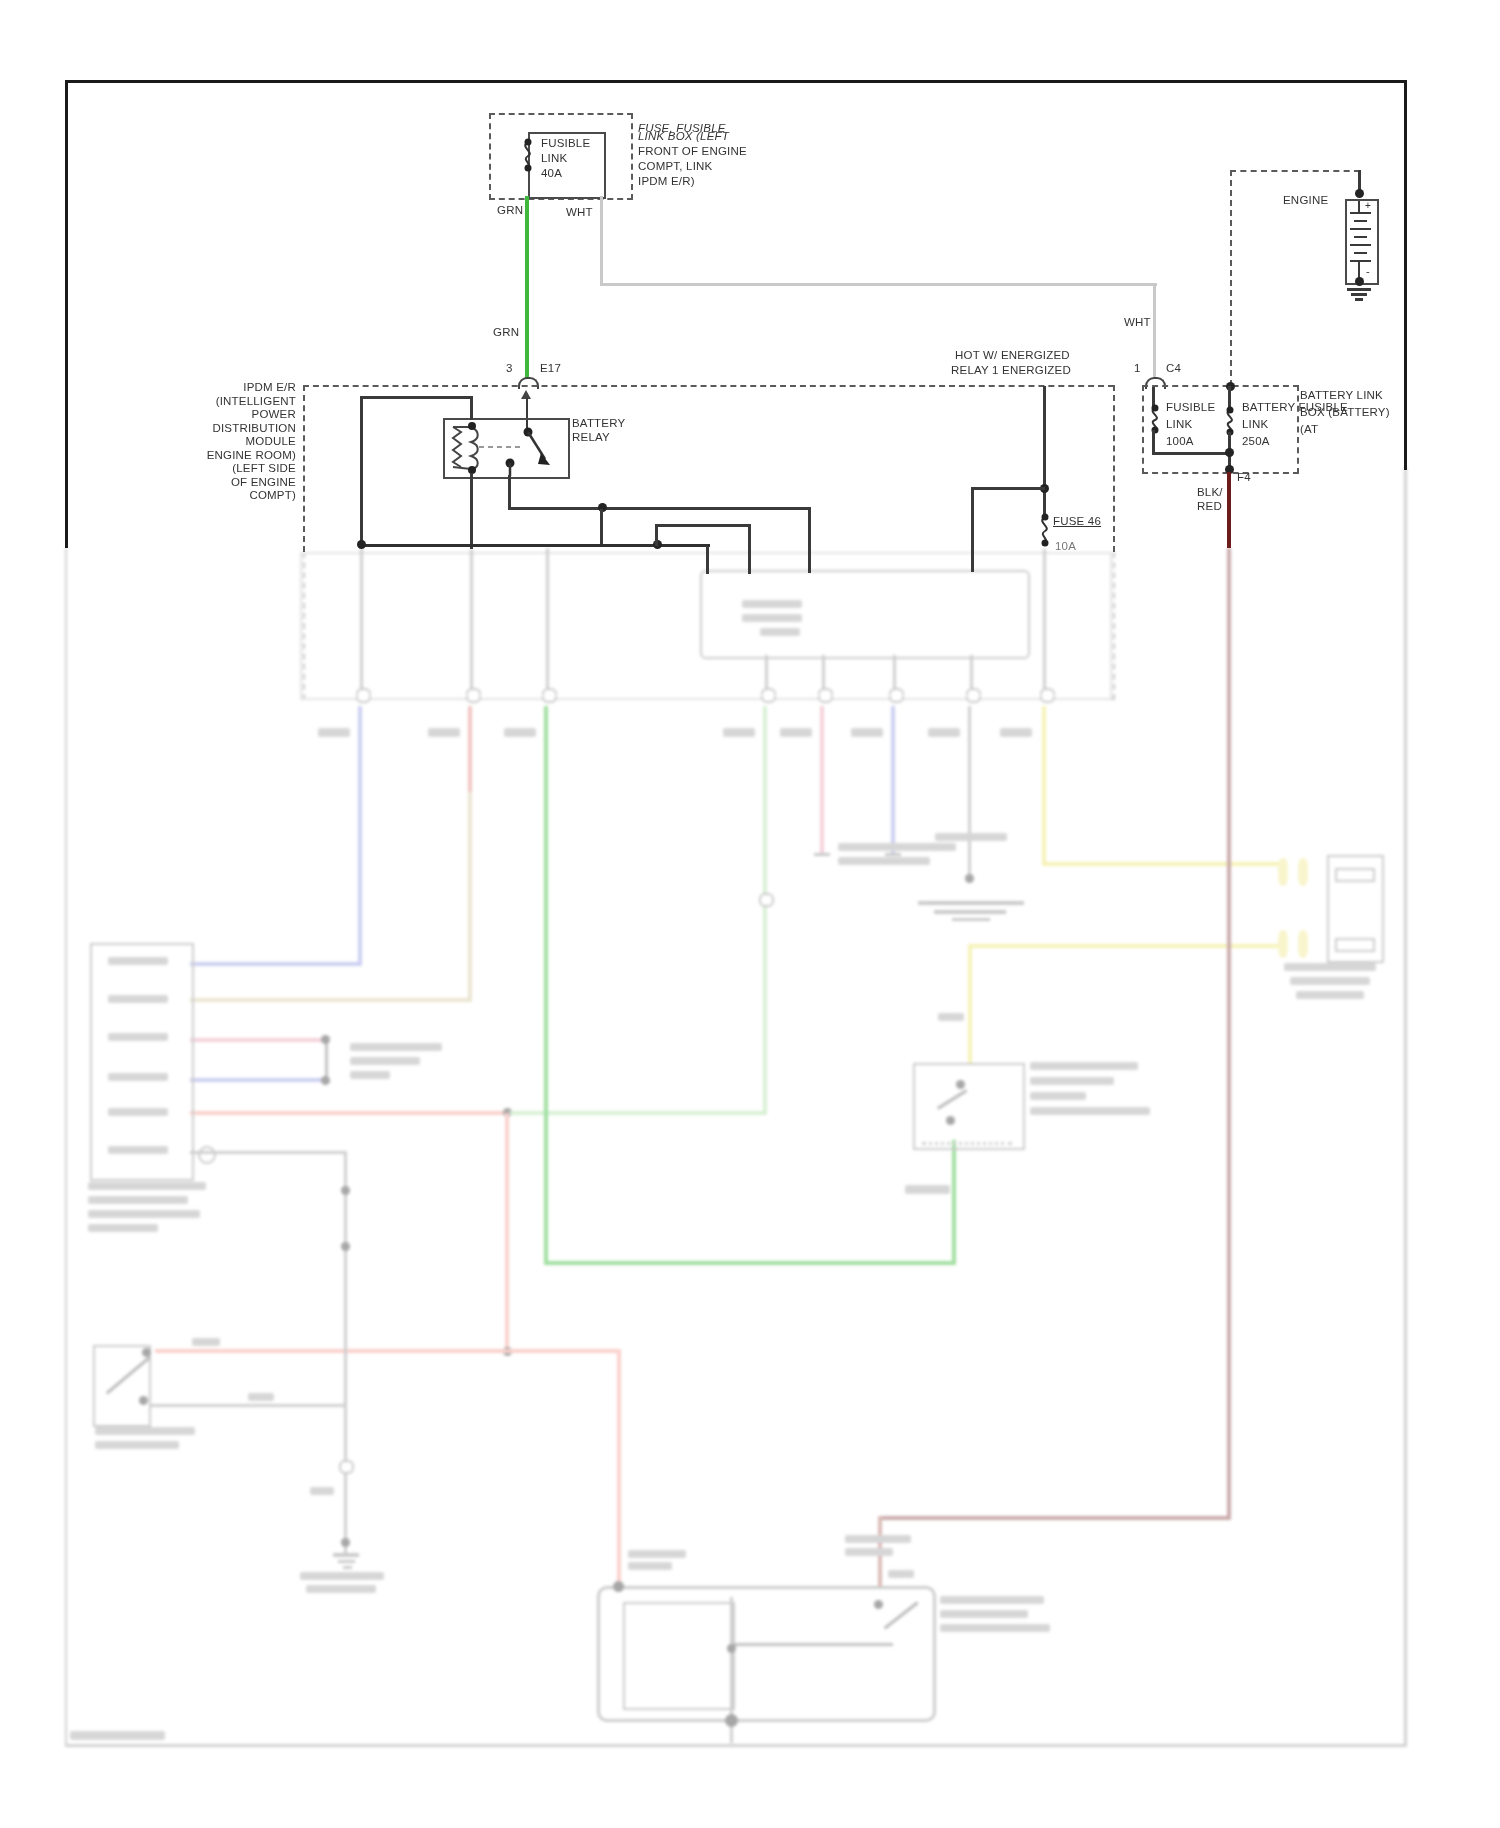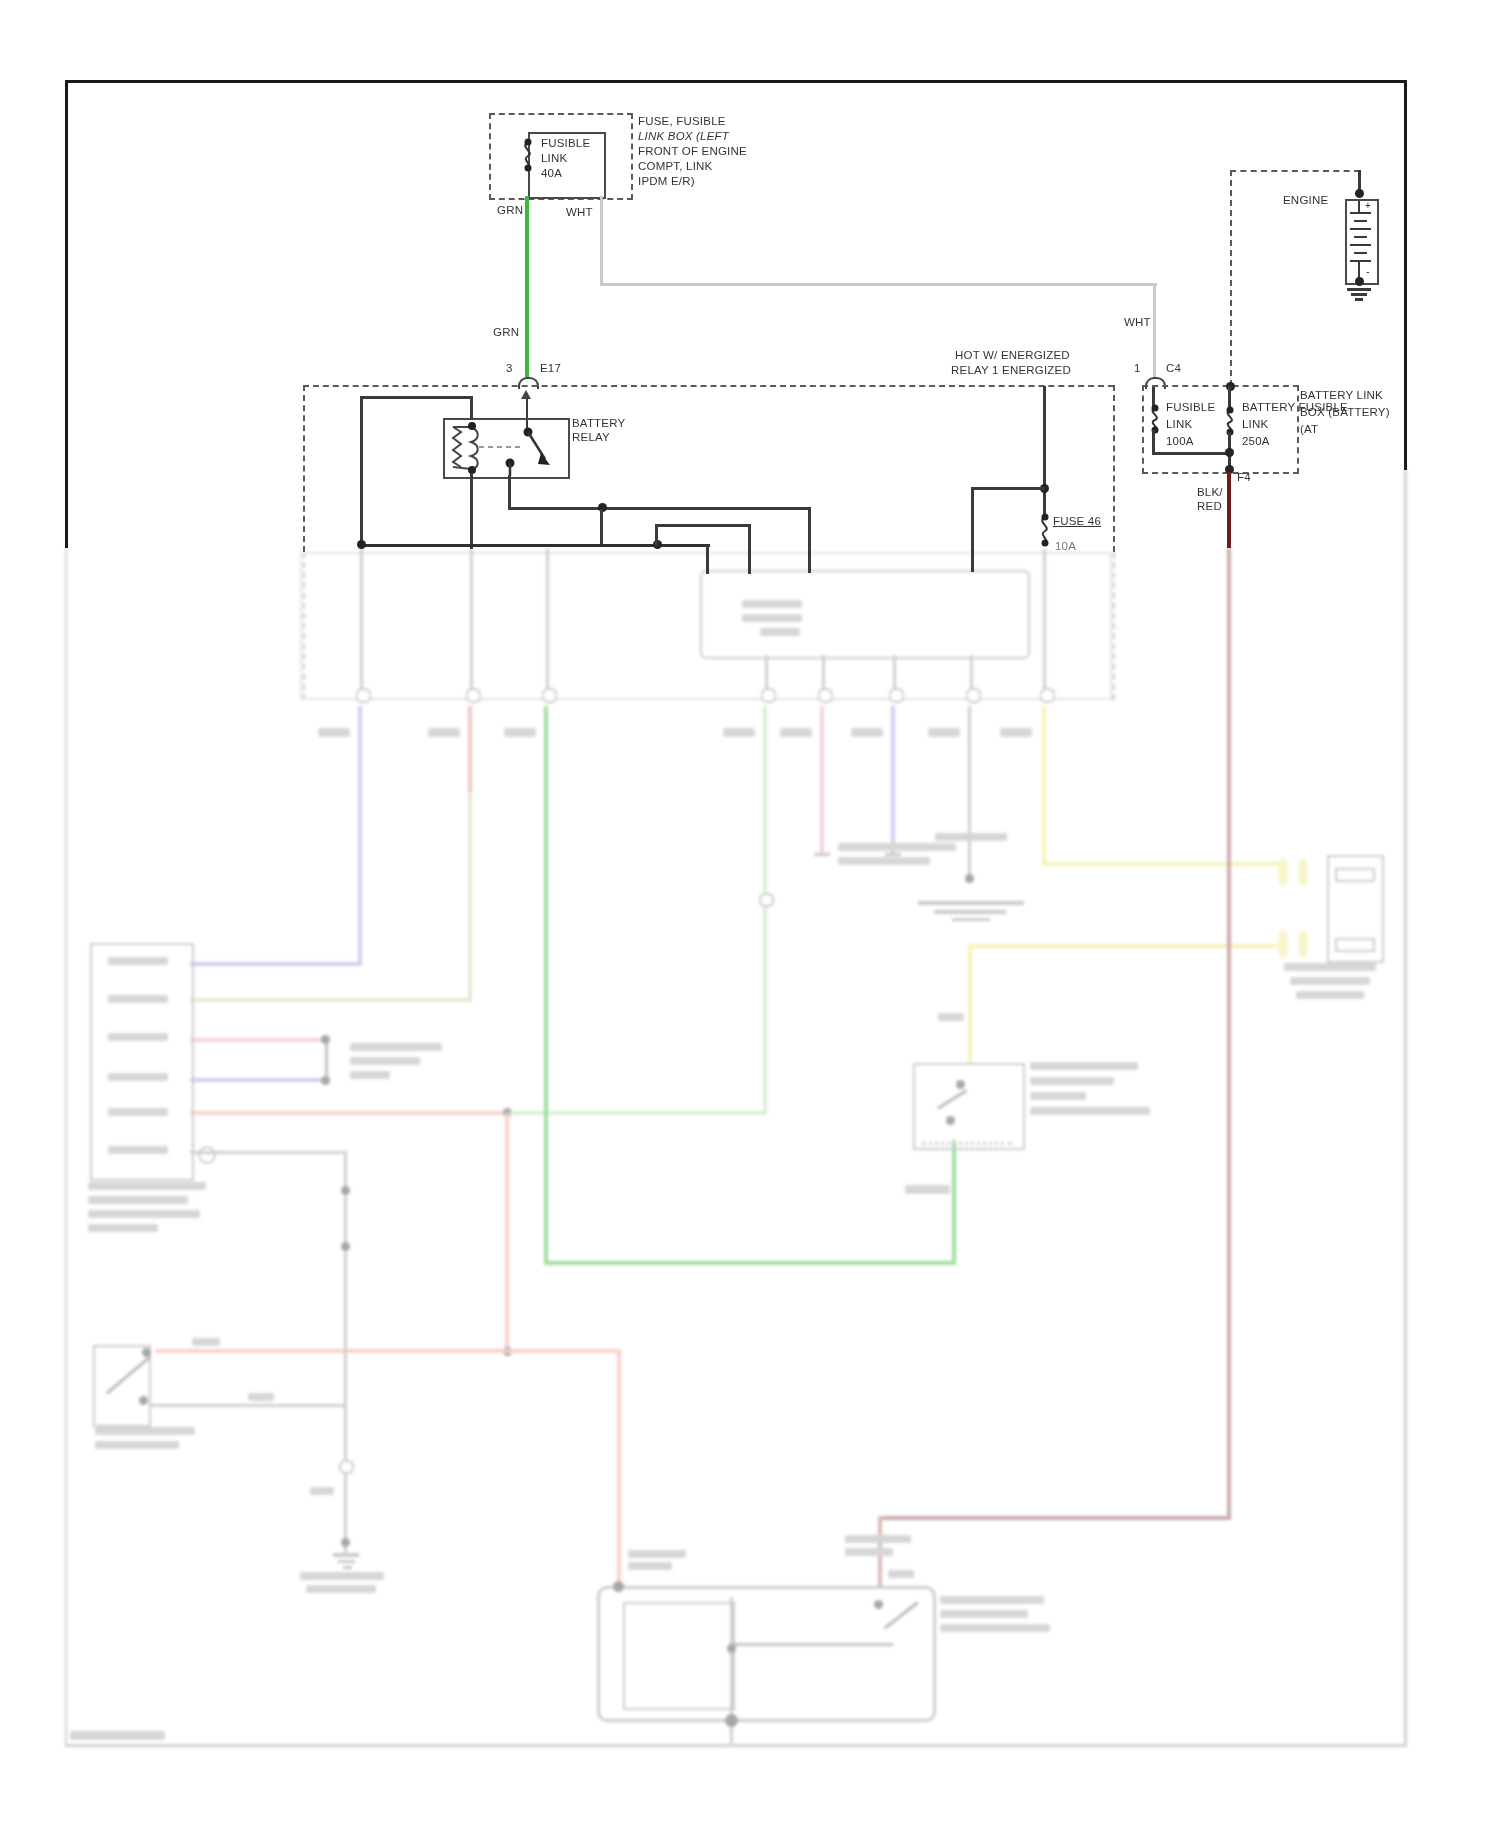--- a/index.html
+++ b/index.html
@@ -228,21 +228,21 @@
   <div class="dbox" style="left:489px;top:113px;width:140px;height:83px;"></div>
   <div class="box" style="left:528px;top:132px;width:74px;height:63px;"></div>
   <svg class="abs" style="left:517px;top:136px;" width="22" height="38">
     <path d="M11,6 C2,11 18,16 11,20 C4,24 16,28 11,32" stroke="#333" stroke-width="2" fill="none"></path>
     <circle cx="11" cy="6" r="3.5" fill="#222"></circle>
       <circle cx="11" cy="32" r="3.5" fill="#222"></circle>
   </svg>
   <div class="t" style="left:541px;top:136px;">FUSIBLE</div>
   <div class="t" style="left:541px;top:151px;">LINK</div>
   <div class="t" style="left:541px;top:166px;">40A</div>
-  <div class="t" style="left:638px;top:114px;">FUSE, FUSIBLE</div>
+  <div class="t" style="left:638px;top:121px;font-style:italic;">FUSE, FUSIBLE</div>
   <div class="t" style="left:638px;top:129px;font-style:italic;">LINK BOX (LEFT</div>
   <div class="t" style="left:638px;top:144px;">FRONT OF ENGINE</div>
   <div class="t" style="left:638px;top:159px;">COMPT, LINK</div>
   <div class="t" style="left:638px;top:174px;">IPDM E/R)</div>
 
   <div class="w" style="left:525px;top:196px;width:3.5px;height:182px;background:#3db83d;"></div>
   <div class="t" style="left:497px;top:203px;">GRN</div>
   <div class="t" style="left:493px;top:325px;">GRN</div>
 
   <div class="w" style="left:600px;top:196px;width:3px;height:90px;background:#c9c9c9;"></div>
@@ -279,20 +279,31 @@
   <div class="t" style="left:506px;top:361px;">3</div>
   <div class="arc" style="left:518px;top:377px;"></div>
   <div class="t" style="left:540px;top:361px;">E17</div>
   <div class="t" style="left:1134px;top:361px;">1</div>
   <div class="arc" style="left:1145px;top:377px;"></div>
   <div class="t" style="left:1166px;top:361px;">C4</div>
 
   <div class="dh" style="left:303px;top:385px;width:811px;"></div>
   <div class="dv" style="left:303px;top:385px;height:167px;"></div>
   <div class="dv" style="left:1113px;top:385px;height:167px;"></div>
+  <div class="abs" style="left:196px;top:381px;width:100px;text-align:right;">
+    <div class="t" style="position:static;line-height:13.5px;">IPDM E/R</div>
+    <div class="t" style="position:static;line-height:13.5px;">(INTELLIGENT</div>
+    <div class="t" style="position:static;line-height:13.5px;">POWER</div>
+    <div class="t" style="position:static;line-height:13.5px;">DISTRIBUTION</div>
+    <div class="t" style="position:static;line-height:13.5px;">MODULE</div>
+    <div class="t" style="position:static;line-height:13.5px;">ENGINE ROOM)</div>
+    <div class="t" style="position:static;line-height:13.5px;">(LEFT SIDE</div>
+    <div class="t" style="position:static;line-height:13.5px;">OF ENGINE</div>
+    <div class="t" style="position:static;line-height:13.5px;">COMPT)</div>
+  </div>
 
   <div class="tri-up" style="left:521px;top:390px;"></div>
   <div class="w" style="left:525.5px;top:398px;width:2.5px;height:34px;"></div>
 
   <div class="box" style="left:443px;top:418px;width:123px;height:57px;"></div>
   <svg class="abs" style="left:443px;top:418px;" width="125" height="59">
     <path d="M10,9 l8,5 l-8,6 l8,6 l-8,6 l8,6 l-8,6 l8,5" stroke="#444" stroke-width="2" fill="none"></path>
     <path d="M28,9 c9,4 9,12 0,15 c9,3 9,11 0,14 c9,3 9,11 0,14" stroke="#444" stroke-width="2" fill="none"></path>
     <path d="M10,9 L28,9 M10,49 L28,51" stroke="#444" stroke-width="2" fill="none"></path>
     <circle cx="29" cy="8" r="4" fill="#222"></circle>

